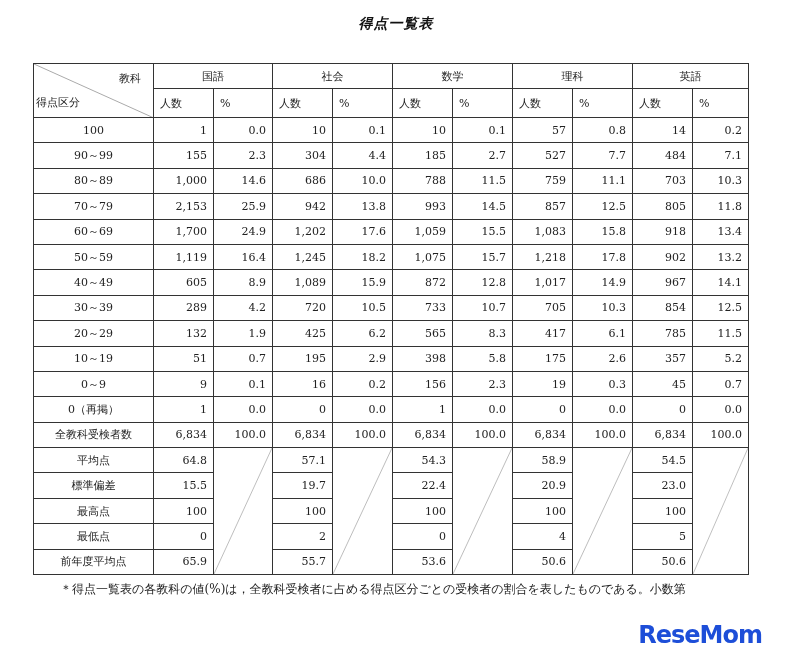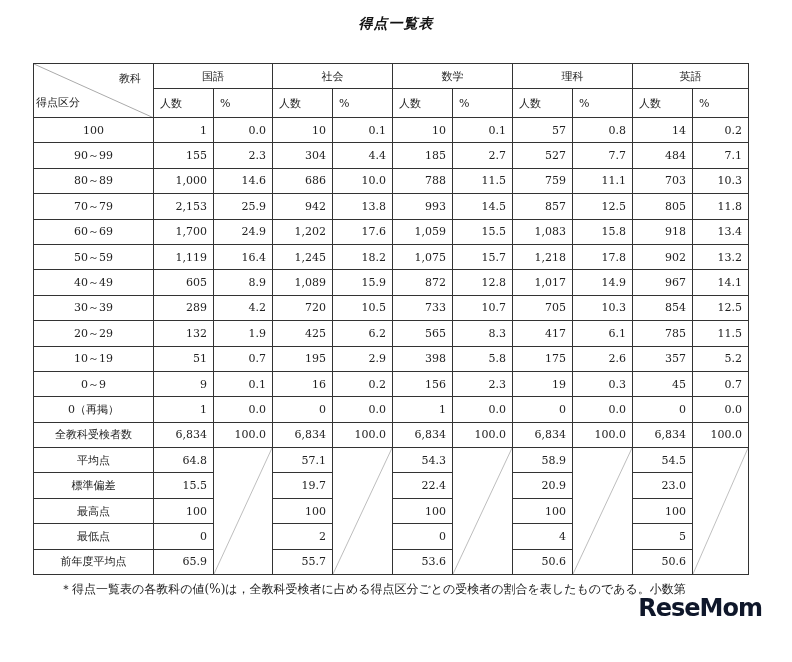--- a/index.html
+++ b/index.html
@@ -38,23 +38,23 @@
   .corner-bottom { position: absolute; left: 2px; bottom: 7px; }
   .corner svg { position: absolute; left: 0; top: 0; }
   td.slash { position: relative; padding: 0; }
   td.slash svg { position: absolute; left: 0; top: 0; width: 100%; height: 100%; }
   .note {
     position: absolute; left: 60px; top: 581px; width: 720px;
     font-size: 12px; line-height: 17px; color: #222;
   }
   .note .line2 { padding-left: 12px; }
   .logo {
-    position: absolute; right: 30px; top: 594px;
+    position: absolute; right: 30px; top: 621px;
     font-family: "DejaVu Sans", "Liberation Sans", sans-serif;
-    font-weight: bold; font-size: 24px; color: #0f172a; letter-spacing: -1px;
+    font-weight: bold; font-size: 24px; color: #1d4ed8; letter-spacing: -1px;
   }
 </style>
 </head>
 <body>
 
 <div class="title">得点一覧表</div>
 
 <table class="score">
   <colgroup>
     <col style="width:120px">

